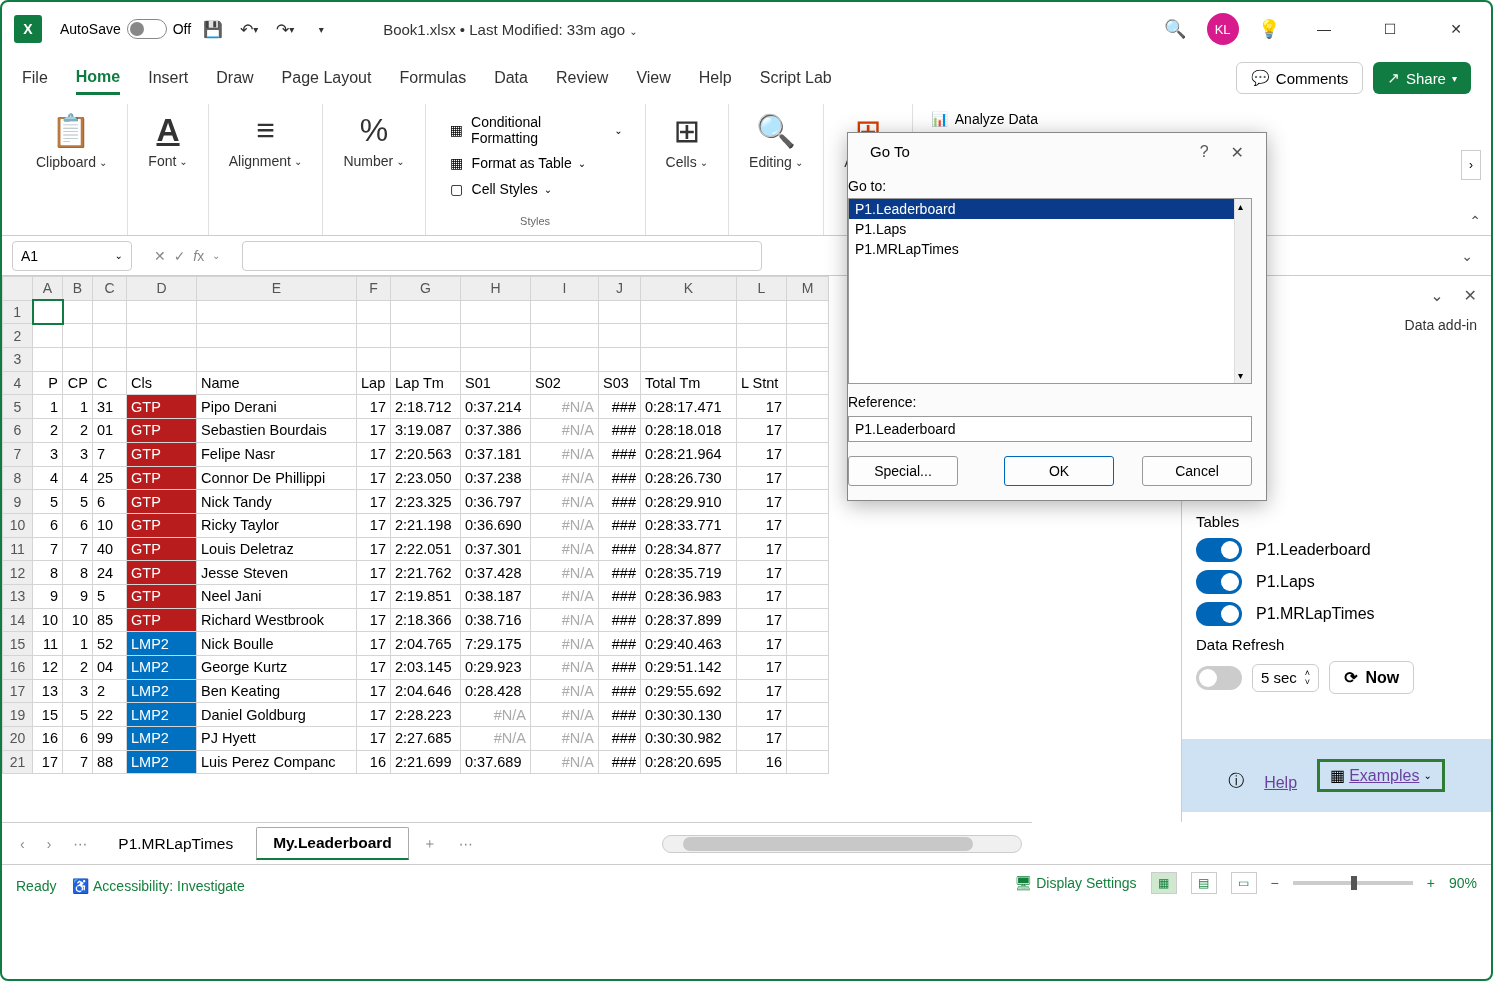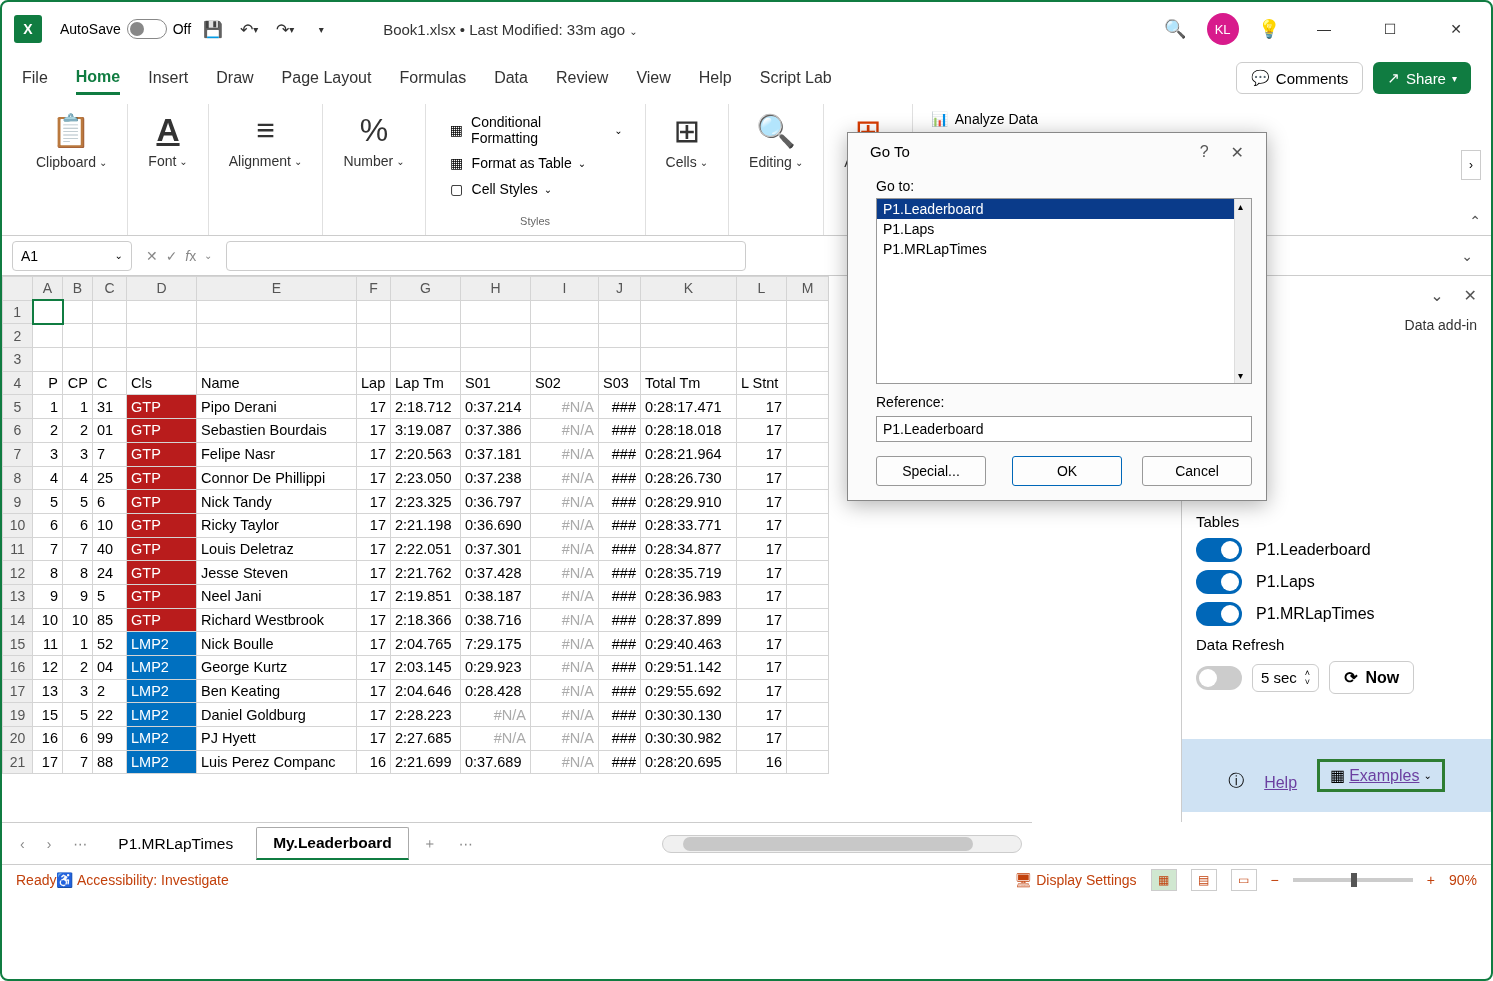--- a/index.html
+++ b/index.html
@@ -26,21 +26,21 @@
 .rgroup:last-child{border-right:none}
 .rbig{display:flex;flex-direction:column;align-items:center;gap:4px;padding:4px 8px}
 .rbig-ico{font-size:32px;color:#333}
 .rbig-lbl{font-size:14px;color:#333;display:flex;align-items:center;gap:3px}
 .rgroup-lbl{font-size:11px;color:#666;margin-top:auto;padding-bottom:4px}
 .styles-col{display:flex;flex-direction:column;gap:4px;padding:4px}
 .style-item{display:flex;align-items:center;gap:6px;font-size:14px;padding:2px 6px}
 .style-ico{width:18px;height:18px;display:inline-flex;align-items:center;justify-content:center}
 .ribbon-collapse{position:absolute;right:10px;bottom:6px;font-size:14px;color:#555}
 .ribbon-overflow{position:absolute;right:10px;top:50px;width:20px;height:30px;border:1px solid #ccc;display:flex;align-items:center;justify-content:center;font-size:12px;background:#fff}
-.formula-bar{height:40px;display:flex;align-items:center;padding:4px 10px;gap:14px;border-bottom:1px solid #ccc}
+.formula-bar{height:40px;display:flex;align-items:center;padding:4px 10px;gap:22px;border-bottom:1px solid #ccc}
 .namebox{width:120px;height:30px;border:1px solid #ccc;border-radius:4px;padding:0 8px;font-size:14px;display:flex;align-items:center;justify-content:space-between}
 .fx-btns{display:flex;gap:2px;align-items:center;color:#888;font-size:14px}
 .fx-input{flex:1;height:30px;border:1px solid #ccc;border-radius:4px;max-width:520px}
 .fb-expand{margin-left:auto;font-size:14px;color:#555;padding-right:8px}
 .grid-area{display:flex;height:546px;position:relative}
 .grid{position:relative;overflow:hidden;width:1030px}
 table{border-collapse:collapse;font-size:14.5px}
 th,td{border:1px solid #d4d4d4;padding:0 4px;height:23.7px;text-align:left;white-space:nowrap;overflow:hidden}
 th{background:#eee;font-weight:normal;text-align:center;color:#555;font-size:14px}
 .rowhdr{background:#eee;text-align:center;color:#555;width:30px;font-size:14px}
@@ -65,30 +65,30 @@
 .now-btn{border:1px solid #ccc;border-radius:6px;padding:6px 14px;font-size:16px;display:flex;align-items:center;gap:8px;font-weight:600}
 .tp-footer{position:absolute;bottom:10px;left:0;right:0;background:#cfe2f3;padding:20px 14px;display:flex;align-items:flex-end;gap:20px;justify-content:center}
 .tp-link{color:#6b3fa0;text-decoration:underline;font-size:16px}
 .ex-box{border:3px solid #2e7d32;padding:4px 10px;display:flex;align-items:center;gap:4px}
 .sheet-tabs{height:42px;border-top:1px solid #ccc;display:flex;align-items:center;padding:0 10px;gap:6px;width:1030px}
 .nav-arr{font-size:14px;color:#888;padding:4px 8px}
 .stab{padding:6px 16px;font-size:15.5px;border:1px solid transparent;border-radius:2px 2px 0 0}
 .stab.active{background:#fff;border:1px solid #aaa;border-bottom:2px solid #107c41;font-weight:600}
 .hscroll{margin-left:auto;width:360px;height:18px;background:#f0f0f0;border:1px solid #ccc;border-radius:9px;position:relative}
 .hscroll-thumb{position:absolute;left:20px;width:290px;height:14px;top:1px;background:#c8c8c8;border-radius:7px}
-.statusbar{height:30px;border-top:1px solid #ccc;display:flex;align-items:center;padding:0 14px;font-size:14px;color:#c2410c;}
+.statusbar{height:30px;border-top:1px solid #ccc;display:flex;align-items:flex-end;padding:0 14px;font-size:14px;color:#15803d;gap:16px}
 .statusbar .right{margin-left:auto;display:flex;align-items:center;gap:14px}
 .view-btn{width:26px;height:22px;border:1px solid #ccc;display:flex;align-items:center;justify-content:center;font-size:12px}
 .view-btn.active{background:#d0e7d0}
 .zoom-slider{width:120px;height:4px;background:#ccc;position:relative}
 .zoom-slider::after{content:"";position:absolute;left:58px;top:-5px;width:6px;height:14px;background:#555}
 .dialog{position:absolute;left:845px;top:130px;width:420px;background:#fbfbfb;border:1px solid #888;box-shadow:0 4px 20px rgba(0,0,0,.3);font-size:14px}
 .dlg-title{display:flex;align-items:flex-start;padding:10px 22px;font-size:15px}
 .dlg-title .dright{margin-left:auto;display:flex;gap:22px;font-size:16px;color:#555}
-.dlg-body{padding:6px 14px 14px 28px}
+.dlg-body{padding:6px 14px 14px 0}
 .dlg-lbl{font-size:14px;margin-bottom:4px}
 .dlg-list{border:1px solid #999;background:#fff;height:186px;overflow:auto;position:relative}
 .dlg-item{padding:2px 6px;font-size:14px}
 .dlg-item.sel{background:#0a3b8a;color:#fff}
 .dlg-scroll{position:absolute;right:0;top:0;width:17px;height:100%;background:#f0f0f0;border-left:1px solid #ddd}
 .dlg-input{width:100%;border:1px solid #999;padding:4px 6px;font-size:14px;margin-top:2px}
 .dlg-btns{display:flex;gap:12px;margin-top:14px;justify-content:space-between}
 .dlg-btn{border:1px solid #999;background:#fdfdfd;padding:6px 0;width:110px;text-align:center;border-radius:3px;font-size:14px}
 .dlg-btn.primary{border:1px solid #0067b8}
 .caret{font-size:10px}
@@ -682,19 +682,19 @@
       <div class="dlg-item">P1.MRLapTimes</div>
       <div class="dlg-scroll">
           <div style="position:absolute;top:2px;left:3px;font-size:10px">▴</div>
           <div style="position:absolute;bottom:2px;left:3px;font-size:10px">▾</div>
         </div>
     </div>
     <div class="dlg-lbl" style="margin-top:10px">Reference:</div>
     <input class="dlg-input" value="P1.Leaderboard" style="">
     <div class="dlg-btns">
       <div class="dlg-btn">Special...</div>
-      <div style="display:flex;gap:20px">
+      <div style="display:flex;gap:28px">
         <div class="dlg-btn primary">OK</div>
         <div class="dlg-btn">Cancel</div>
       </div>
     </div>
   </div>
 </div>
 
 </body></html>

